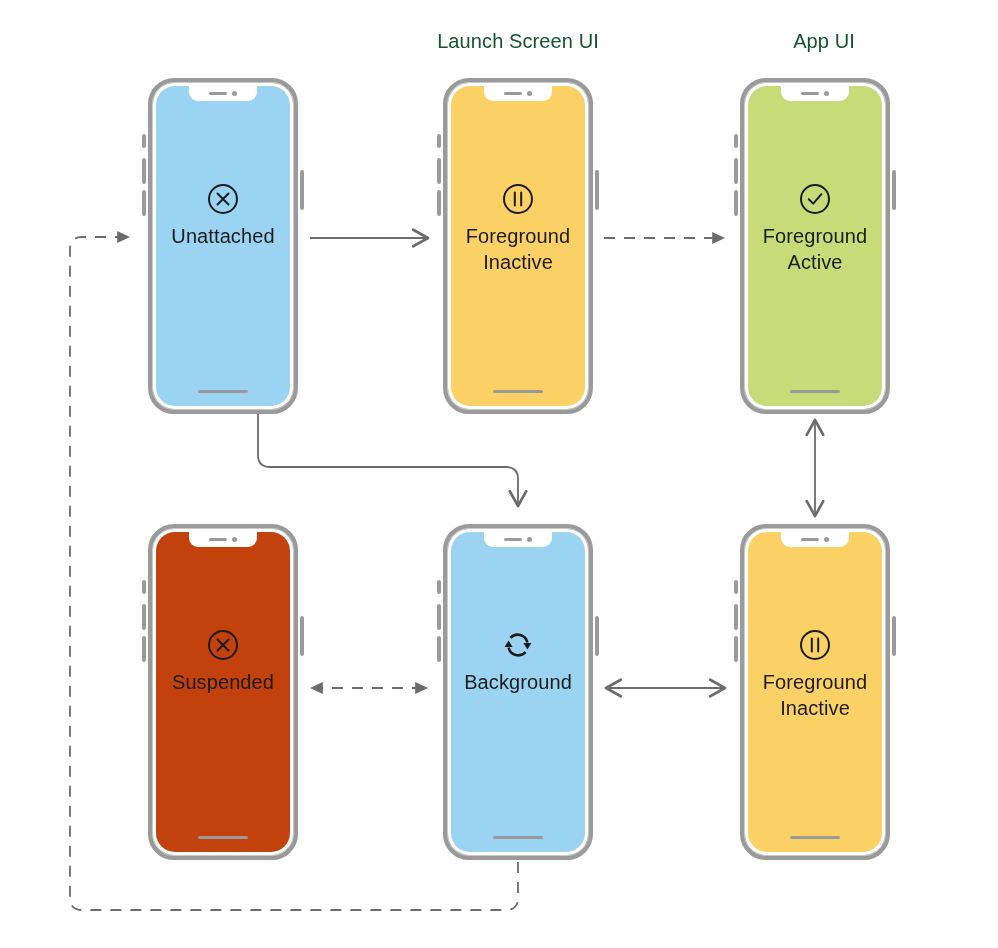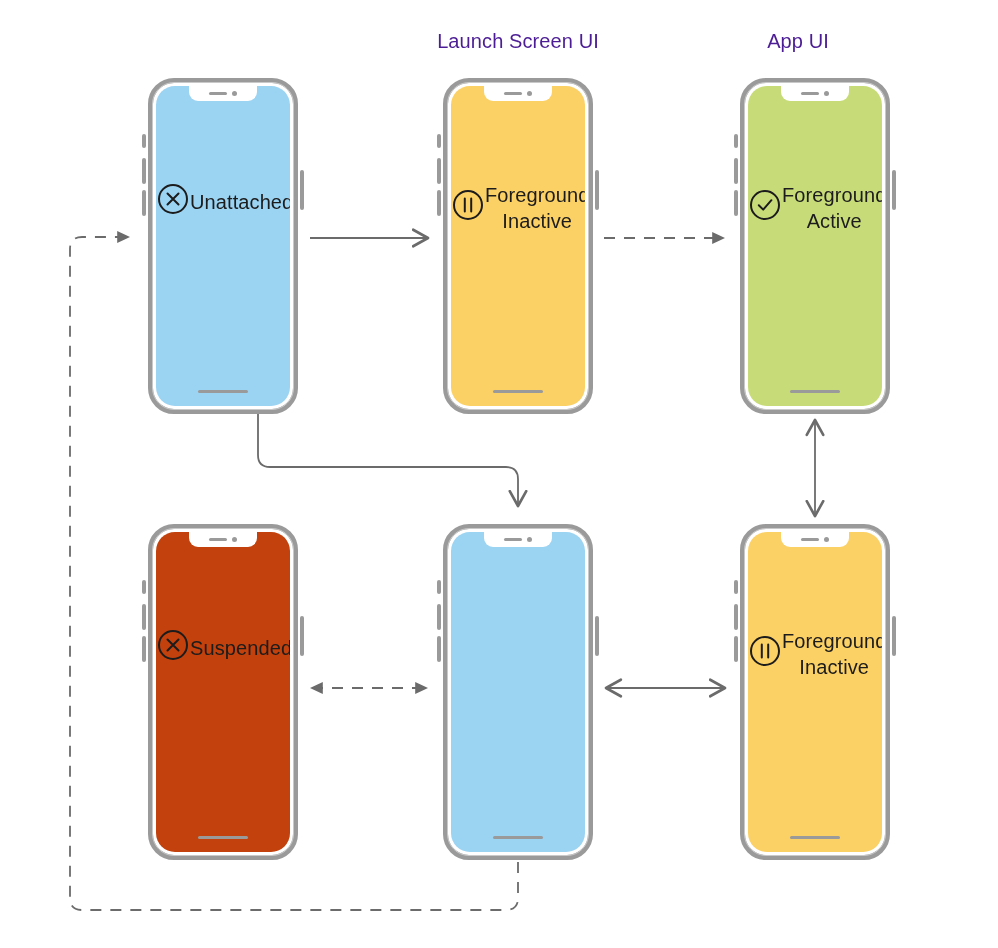--- a/index.html
+++ b/index.html
@@ -7,21 +7,21 @@
     width:998px;height:948px;background:#ffffff;
     font-family:"Liberation Sans",sans-serif;
     -webkit-font-smoothing:antialiased;
   }
   #canvas{position:relative;width:998px;height:948px;overflow:hidden;}
 
   
   .col-header{
     position:absolute;
     font-size:20px;
-    color:#4c1d95;
+    color:#14532d;
     text-align:center;
     white-space:nowrap;
     letter-spacing:0.1px;
   }
 
   
   .phone{position:absolute;width:166px;height:336px;}
   .phone-frame{
     position:absolute;left:8px;top:0;width:150px;height:336px;
     border:5px solid #9a9a9a;border-radius:26px;
@@ -50,21 +50,21 @@
   
   .btn-side{position:absolute;background:#9a9a9a;border-radius:2px;}
   .btn-silent{left:2px;top:56px;width:4px;height:14px;}
   .btn-volup{left:2px;top:80px;width:4px;height:26px;}
   .btn-voldn{left:2px;top:112px;width:4px;height:26px;}
   .btn-power{right:2px;top:92px;width:4px;height:40px;}
 
   
   .screen-content{
     position:absolute;left:0;right:0;top:96px;
-    display:flex;align-items:center;
+    display:flex;flex-direction:column;align-items:center;
   }
   .state-icon{margin-bottom:7px;line-height:0;}
   .state-label{
     font-size:20px;color:#1c1c1c;text-align:center;
     line-height:1.32;letter-spacing:0.1px;white-space:pre-line;
   }
 
   
   #connectors{position:absolute;left:0;top:0;width:998px;height:948px;pointer-events:none;}
 </style>
@@ -92,21 +92,21 @@
     <line x1="312" y1="688" x2="426" y2="688" stroke="#6b6b6b" stroke-width="1.8" stroke-dasharray="11 9" marker-start="url(#filled-arrow)" marker-end="url(#filled-arrow)"></line>
 
     <line x1="606" y1="688" x2="725" y2="688" stroke="#6b6b6b" stroke-width="1.8" marker-start="url(#open-arrow)" marker-end="url(#open-arrow)"></line>
 
     <line x1="815" y1="420" x2="815" y2="516" stroke="#6b6b6b" stroke-width="1.8" marker-start="url(#open-arrow)" marker-end="url(#open-arrow)"></line>
 
     <path d="M 518,862 L 518,898 Q 518,910 506,910 L 82,910 Q 70,910 70,898 L 70,249 Q 70,237 82,237 L 128,237" fill="none" stroke="#6b6b6b" stroke-width="1.8" stroke-dasharray="11 9" marker-end="url(#filled-arrow)"></path>
   </svg>
 
   <div class="col-header" style="left:368px;top:30px;width:300px;">Launch Screen UI</div>
-  <div class="col-header" style="left:648px;top:30px;width:300px;">App UI</div>
+  <div class="col-header" style="left:674px;top:30px;width:300px;">App UI</div>
 
   <div class="phone" style="left:140px;top:78px;">
     <div class="phone-frame"></div>
     <div class="phone-inner-edge"></div>
     <div class="btn-side btn-silent"></div>
     <div class="btn-side btn-volup"></div>
     <div class="btn-side btn-voldn"></div>
     <div class="btn-side btn-power"></div>
     <div class="screen" style="background:#9BD3F2;">
       <div class="notch">
@@ -208,20 +208,31 @@
     <div class="phone-inner-edge"></div>
     <div class="btn-side btn-silent"></div>
     <div class="btn-side btn-volup"></div>
     <div class="btn-side btn-voldn"></div>
     <div class="btn-side btn-power"></div>
     <div class="screen" style="background:#9BD3F2;">
       <div class="notch">
         <div class="speaker"></div>
         <div class="camera"></div>
       </div>
+      <div class="screen-content">
+        <div class="state-icon">
+          <svg width="34" height="34" viewBox="0 0 34 34" xmlns="http://www.w3.org/2000/svg">
+            <path d="M7.6,19.5 A10,10 0 0 0 24.6,24.2" fill="none" stroke="#1c1c1c" stroke-width="2.6" stroke-linecap="butt"></path>
+            <path d="M26.4,14.5 A10,10 0 0 0 9.4,9.8" fill="none" stroke="#1c1c1c" stroke-width="2.6" stroke-linecap="butt"></path>
+            <path d="M11.6,19.0 L7.6,12.6 L3.6,19.0 Z" fill="#1c1c1c"></path>
+            <path d="M22.4,15.0 L26.4,21.4 L30.4,15.0 Z" fill="#1c1c1c"></path>
+          </svg>
+        </div>
+        <div class="state-label">Background</div>
+      </div>
       <div class="home-bar"></div>
     </div>
   </div>
 
   <div class="phone" style="left:732px;top:524px;">
     <div class="phone-frame"></div>
     <div class="phone-inner-edge"></div>
     <div class="btn-side btn-silent"></div>
     <div class="btn-side btn-volup"></div>
     <div class="btn-side btn-voldn"></div>

